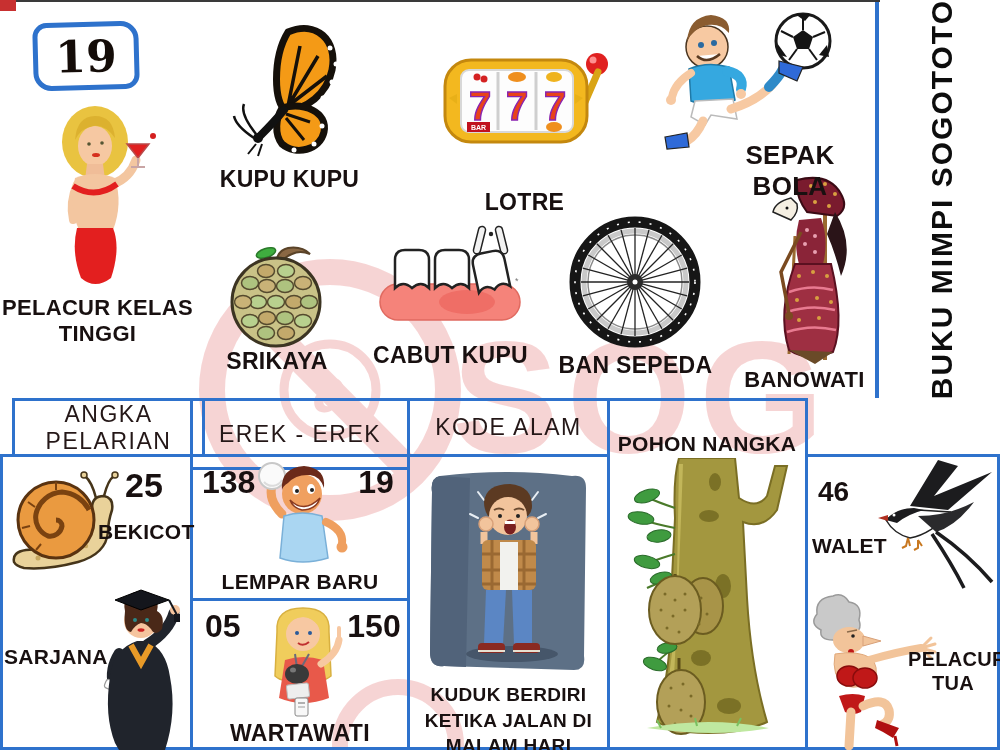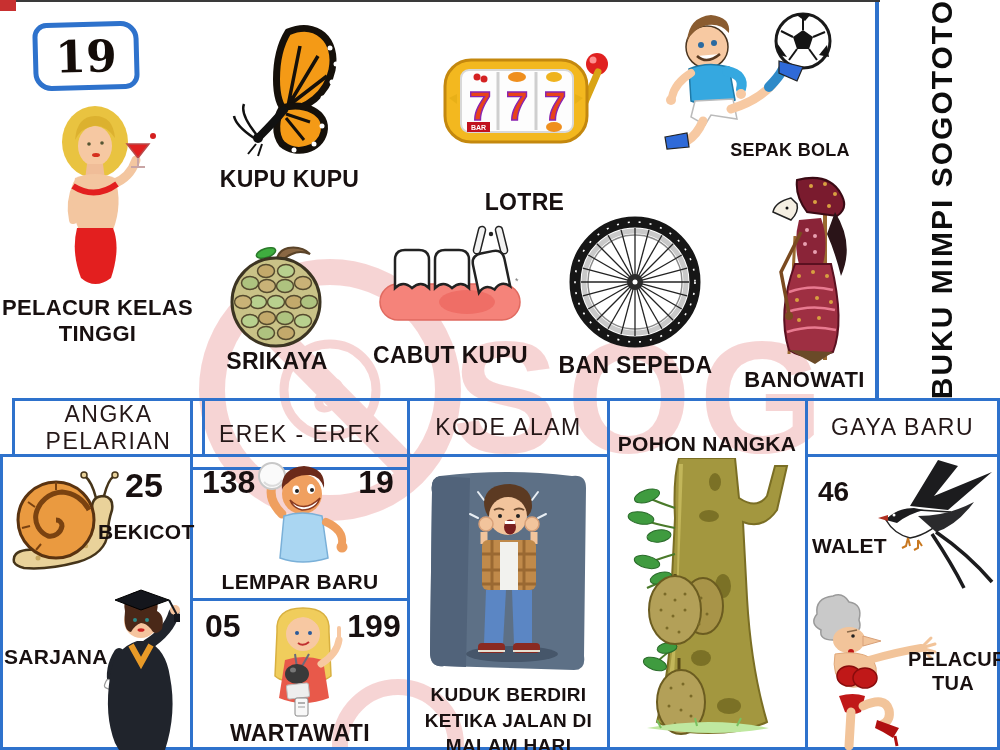--- a/index.html
+++ b/index.html
@@ -136,21 +136,21 @@
     <circle cx="96" cy="89" r="5" fill="#f7c9a2"></circle>
     <path d="M46,68 Q30,78 27,92" stroke="#f7c9a2" stroke-width="8" fill="none" stroke-linecap="round"></path>
     <circle cx="26" cy="95" r="5" fill="#f7c9a2"></circle>
     <path d="M50,96 L88,94 L92,114 L66,110 L60,120 L46,112 Z" fill="#fff" stroke="#bbb" stroke-width="1.5"></path>
     <path d="M86,104 Q112,96 127,80" stroke="#f7c9a2" stroke-width="9" fill="none" stroke-linecap="round"></path>
     <path d="M124,82 Q134,72 138,64" stroke="#2f8ac8" stroke-width="10" fill="none" stroke-linecap="round"></path>
     <path d="M134,56 L158,62 L152,76 L134,68 Z" fill="#2f6ad8" stroke="#222" stroke-width="1.2"></path>
     <path d="M58,116 Q52,130 42,136" stroke="#f7c9a2" stroke-width="9" fill="none" stroke-linecap="round"></path>
     <path d="M20,132 L42,128 L44,142 L22,144 Z" fill="#2f6ad8" stroke="#222" stroke-width="1.2"></path>
   </svg>
-  <div class="abs lbl" style="left:710px;top:140px;width:160px;font-size:18px;z-index:2;">SEPAK BOLA</div>
+  <div class="abs lbl" style="left:710px;top:140px;width:160px;font-size:26px;z-index:2;">SEPAK BOLA</div>
 
   <svg class="abs" style="left:222px;top:238px;z-index:1;" width="115" height="112" viewBox="0 0 115 112">
     <defs>
         <clipPath id="srik">
           <circle cx="54" cy="64" r="42"></circle>
         </clipPath>
       </defs>
     <path d="M54,24 Q56,12 66,10 Q80,8 88,16 Q78,12 70,16 Q60,20 58,28 Z" fill="#8a6844" stroke="#5a4328" stroke-width="2"></path>
     <ellipse cx="44" cy="15" rx="10" ry="4.5" fill="#3fae3f" stroke="#2a7a2a" stroke-width="1.5" transform="rotate(-18 44 15)"></ellipse>
     <circle cx="54" cy="64" r="44" fill="#c9c287" stroke="#3c3422" stroke-width="3"></circle>
@@ -319,21 +319,21 @@
     <ellipse cx="58" cy="30" rx="3.5" ry="4.5" fill="#fff"></ellipse>
       <circle cx="59" cy="31" r="2" fill="#222"></circle>
     <path d="M52,40 Q66,54 82,38 Q78,50 64,50 Q55,48 52,40 Z" fill="#fff" stroke="#8a3a20" stroke-width="1.5"></path>
     <path d="M46,56 Q64,50 84,56 L90,98 Q64,106 42,98 Z" fill="#aad6f2" stroke="#7ab0d8" stroke-width="1.5"></path>
     <path d="M88,62 Q106,70 104,84" stroke="#ef9f5f" stroke-width="8" fill="none" stroke-linecap="round"></path>
     <circle cx="104" cy="87" r="5.5" fill="#ef9f5f"></circle>
   </svg>
   <div class="abs lbl" style="left:200px;top:570px;width:200px;font-size:21px;z-index:3;">LEMPAR BARU</div>
 
   <div class="abs num" style="left:205px;top:608px;font-size:32px;z-index:3;">05</div>
-  <div class="abs num" style="left:345px;top:608px;width:58px;text-align:center;font-size:32px;z-index:3;">199</div>
+  <div class="abs num" style="left:345px;top:608px;width:58px;text-align:center;font-size:32px;z-index:3;">150</div>
   <svg class="abs" style="left:235px;top:602px;z-index:3;" width="135" height="118" viewBox="0 0 135 118">
     <path d="M42,30 Q40,6 68,6 Q96,6 94,30 L96,74 Q86,82 79,74 L57,74 Q49,82 40,74 Z" fill="#f0cd5c" stroke="#d8b040" stroke-width="1.5"></path>
     <circle cx="68" cy="32" r="17" fill="#f7c8a2"></circle>
     <path d="M52,22 Q56,10 68,10 Q82,10 84,24 Q76,15 68,15 Q58,16 52,22 Z" fill="#f0cd5c"></path>
     <circle cx="62" cy="31" r="2" fill="#2a5a9a"></circle>
       <circle cx="75" cy="31" r="2" fill="#2a5a9a"></circle>
     <path d="M63,41 Q68,45 74,40" stroke="#c03030" stroke-width="2" fill="none"></path>
     <path d="M50,58 Q68,52 88,58 L94,96 Q68,106 44,96 Z" fill="#e8594a"></path>
     <path d="M86,62 Q102,52 104,38" stroke="#f7c8a2" stroke-width="7" fill="none" stroke-linecap="round"></path>
     <line x1="104" y1="36" x2="104" y2="26" stroke="#f7c8a2" stroke-width="4" stroke-linecap="round"></line>
@@ -447,23 +447,20 @@
         <circle cx="58" cy="266" r="1.5"></circle>
       </g>
     <path d="M30,270 Q92,258 152,270 Q100,280 30,270 Z" fill="#bfe8a0"></path>
     <g stroke="#7ac060" stroke-width="2">
         <line x1="44" y1="270" x2="40" y2="262"></line>
         <line x1="80" y1="268" x2="78" y2="260"></line>
         <line x1="120" y1="268" x2="124" y2="260"></line>
       </g>
   </svg>
 
-  <div class="abs box headerbox" style="left:805px;top:398px;width:195px;height:59px;z-index:2;">
-    <div class="hdr">GAYA BARU</div>
-  </div>
   <div class="abs box" style="left:805px;top:454px;width:195px;height:296px;z-index:2;"></div>
 
   <div class="abs num" style="left:818px;top:470px;font-size:28px;z-index:3;margin-top:6px;">46</div>
   <svg class="abs" style="left:852px;top:458px;z-index:3;" width="148" height="136" viewBox="0 0 148 136">
     <path d="M58,48 L86,2 L106,8 L82,38 L140,14 L96,52 Z" fill="#1c1c1e"></path>
     <path d="M34,62 Q48,50 66,52 L98,54 Q80,76 58,80 Q42,76 34,62 Z" fill="#fff" stroke="#222" stroke-width="1.5"></path>
     <path d="M34,62 Q44,50 62,50 L72,52 Q56,56 45,65 Z" fill="#1c1c1e"></path>
     <polygon points="26,60 36,57 36,63" fill="#b03020"></polygon>
     <circle cx="42" cy="57" r="1.5" fill="#fff"></circle>
     <path d="M66,58 Q96,58 122,44 Q104,68 84,74 Z" fill="#2a2a2c"></path>

